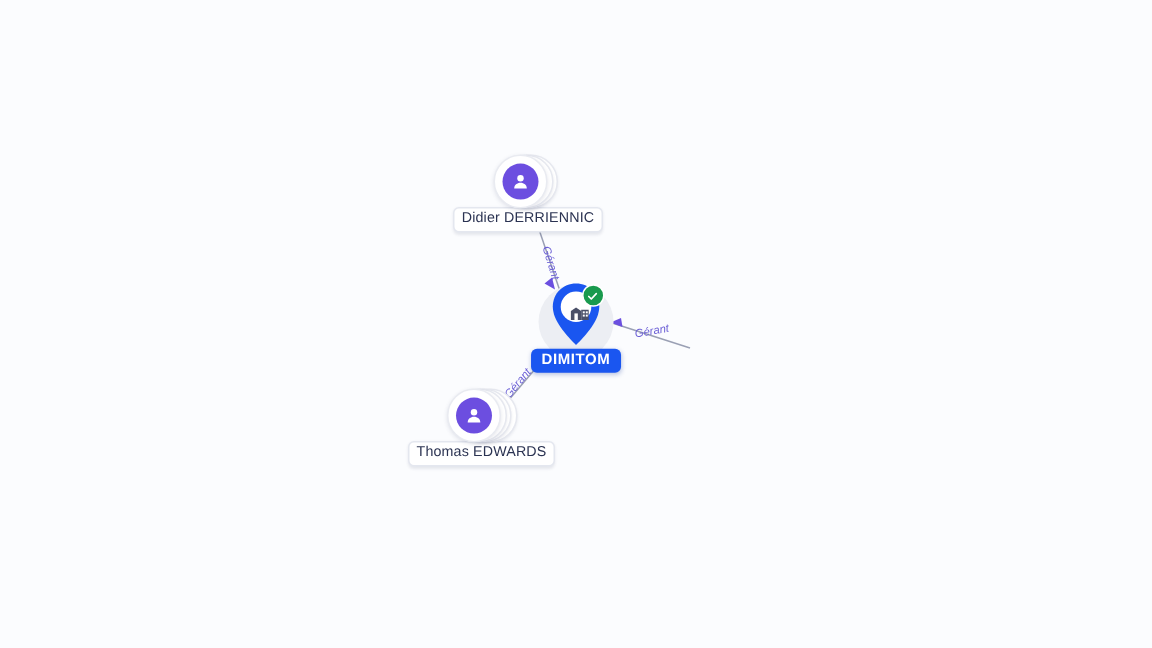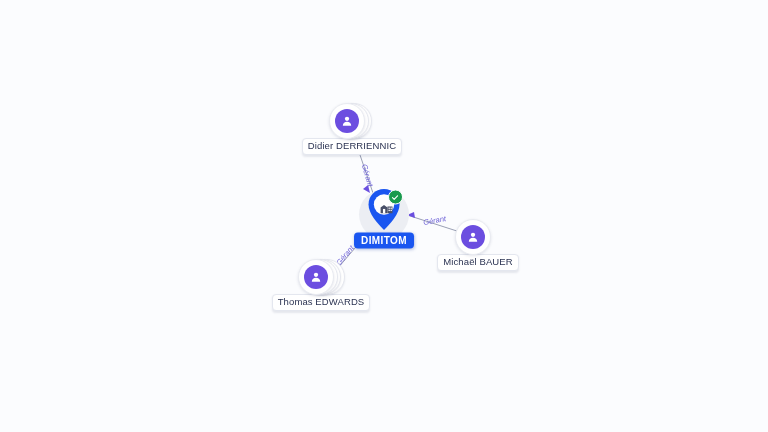--- a/index.html
+++ b/index.html
@@ -218,33 +218,20 @@
           <svg width="14" height="14" viewBox="0 0 24 24">
             <circle cx="12" cy="8.2" r="3.7" fill="#ffffff"></circle>
             <path d="M4.8 20c0-4.1 3.3-6.6 7.2-6.6s7.2 2.5 7.2 6.6z" fill="#ffffff"></path>
           </svg>
         </div>
       </div>
     </div>
     <div class="name-pill">Didier DERRIENNIC</div>
   </div>
 
-  <div class="node person-node" style="left:478px; top:244px;">
-    <div class="avatar-stack">
-      <div class="avatar-card">
-        <div class="avatar-circle">
-          <svg width="14" height="14" viewBox="0 0 24 24">
-            <circle cx="12" cy="8.2" r="3.7" fill="#ffffff"></circle>
-            <path d="M4.8 20c0-4.1 3.3-6.6 7.2-6.6s7.2 2.5 7.2 6.6z" fill="#ffffff"></path>
-          </svg>
-        </div>
-      </div>
-    </div>
-    <div class="name-pill">Michaël BAUER</div>
-  </div>
 
   <div class="node person-node" style="left:321px; top:284px;">
     <div class="avatar-stack">
       <div class="stack-card s3"></div>
       <div class="stack-card s2"></div>
       <div class="stack-card s1"></div>
       <div class="avatar-card">
         <div class="avatar-circle">
           <svg width="14" height="14" viewBox="0 0 24 24">
             <circle cx="12" cy="8.2" r="3.7" fill="#ffffff"></circle>

